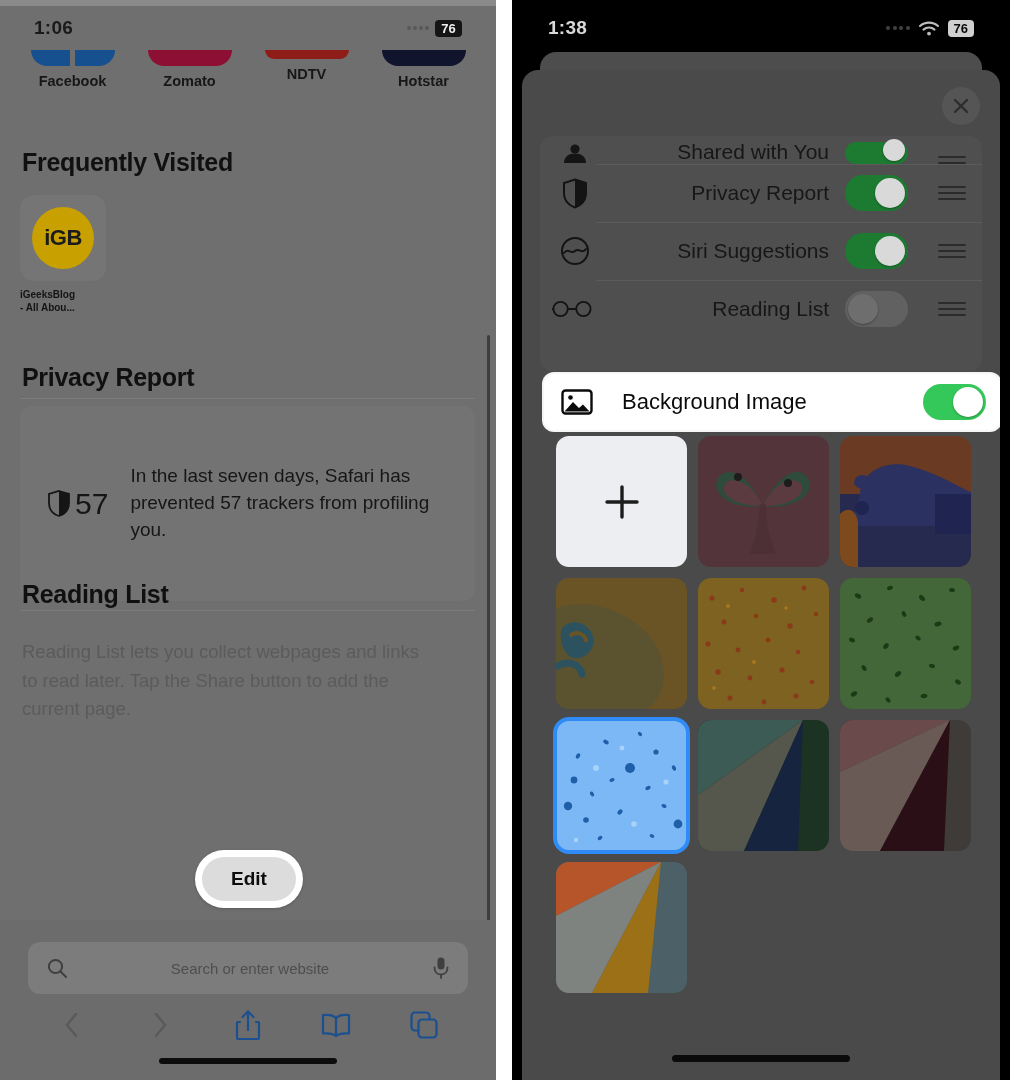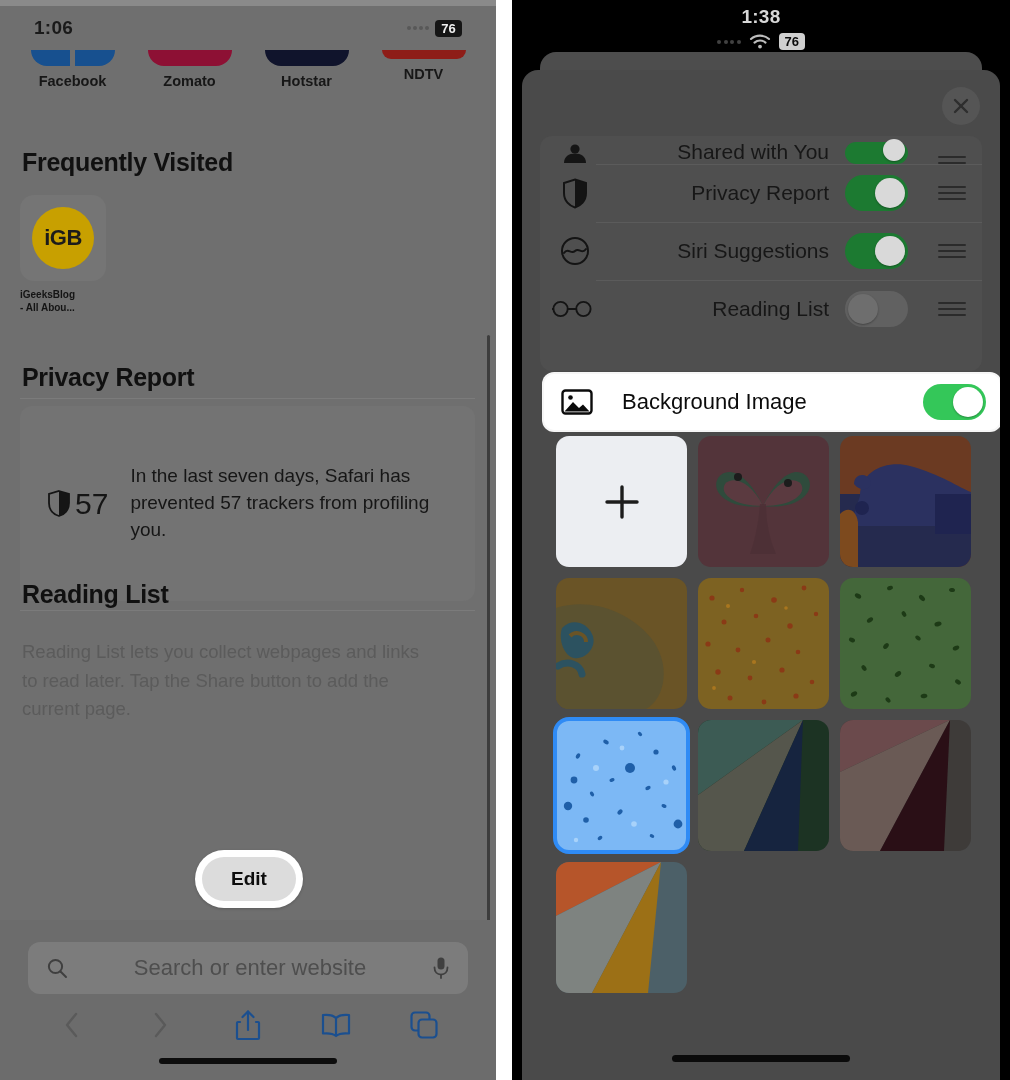--- a/index.html
+++ b/index.html
@@ -103,40 +103,40 @@
 
   .l-bottombar {
     position: absolute; left: 0; bottom: 0; width: 496px; height: 160px;
     background: #6c6c6c;
   }
   .url-bar {
     position: absolute; left: 28px; top: 22px; width: 440px; height: 52px;
     background: #7c7c7c; border-radius: 12px;
     display: flex; align-items: center; padding: 0 18px; gap: 14px;
   }
-  .url-placeholder { flex: 1; text-align: center; font-size: 22px; color: #4e4e4e; }
+  .url-placeholder { flex: 1; text-align: center; font-size: 15px; color: #4e4e4e; }
   .toolbar-icons {
     position: absolute; left: 0; top: 88px; width: 496px;
     display: flex; align-items: center; justify-content: space-around; padding: 0 28px;
   }
   .ti { width: 34px; height: 34px; display: flex; align-items: center; justify-content: center; }
   .home-ind {
     position: absolute; left: 50%; transform: translateX(-50%); bottom: 16px;
     width: 178px; height: 6px; border-radius: 3px; background: #0d0d0d;
   }
 
   
   .phone-right {
     position: absolute; left: 512px; top: 0; width: 498px; height: 1080px;
     background: #000; overflow: hidden;
   }
   .r-statusbar {
     position: absolute; left: 0; top: 6px; width: 498px; height: 44px;
     display: flex; align-items: center; justify-content: space-between;
-    padding: 0 36px; z-index: 6; flex-direction: column;
+    padding: 0 36px; z-index: 6;
   }
   .r-time { font-size: 19px; font-weight: 700; color: #d8d8d8; letter-spacing: .3px; }
   .r-status-right { display: flex; align-items: center; gap: 8px; }
   .r-sig { display: flex; gap: 2.5px; align-items: center; opacity: .35; }
   .r-sig i { display: block; width: 4px; height: 4px; border-radius: 50%; background: #bbb; }
   .r-batt {
     background: #cfcfcf; color: #0b0b0b; font-size: 13px; font-weight: 700;
     border-radius: 4px; padding: 2px 6px; line-height: 1;
   }
 
@@ -239,26 +239,26 @@
                 <span></span>
               </span>
           </div>
           <div class="fav-label">Facebook</div>
         </div>
         <div class="fav-cell">
           <div class="fav-tile" style="background:#8d1034"></div>
           <div class="fav-label">Zomato</div>
         </div>
         <div class="fav-cell">
+          <div class="fav-tile" style="background:#8e1d18;height:9px"></div>
+          <div class="fav-label">NDTV</div>
+        </div>
+        <div class="fav-cell">
           <div class="fav-tile" style="background:#10142c"></div>
           <div class="fav-label">Hotstar</div>
-        </div>
-        <div class="fav-cell">
-          <div class="fav-tile" style="background:#8e1d18;height:9px"></div>
-          <div class="fav-label">NDTV</div>
         </div>
       </div>
 
       <div class="section-title freq-title">Frequently Visited</div>
 
       <div class="fv-card">
         <div class="fv-icon">
           <div class="fv-circle">iGB</div>
         </div>
         <div class="fv-name">iGeeksBlog<br>- All Abou...</div>

